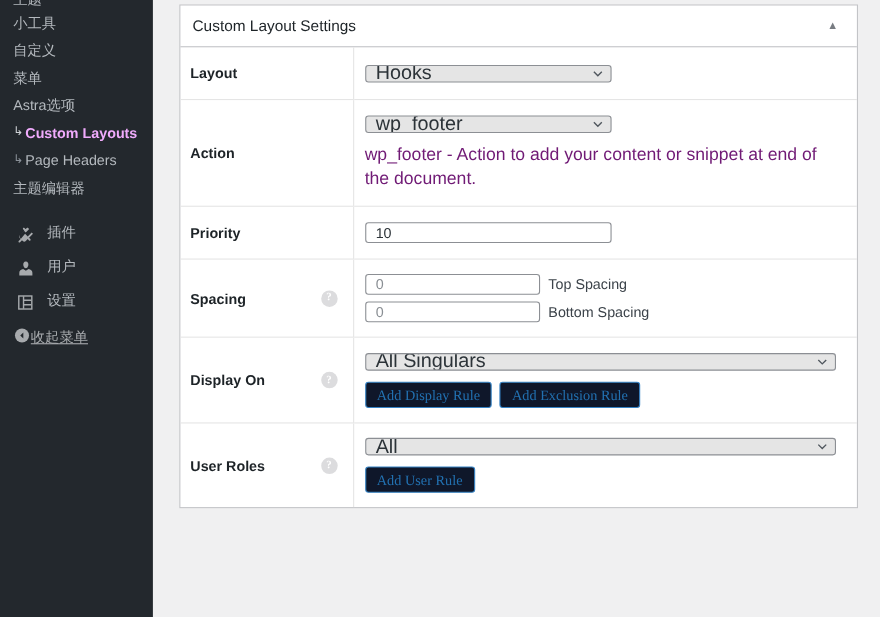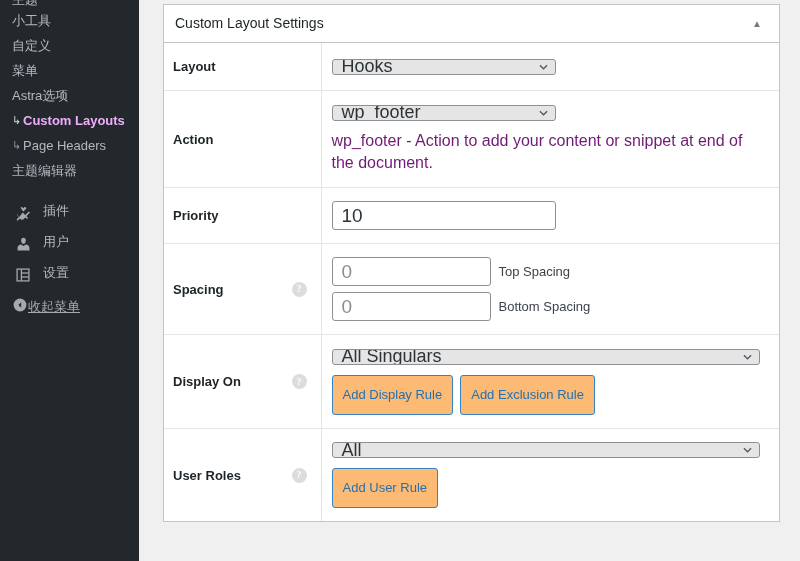--- a/index.html
+++ b/index.html
@@ -233,25 +233,25 @@
     top: 50%;
     margin-top: -3px;
     width: 9px;
     height: 6px;
     pointer-events: none;
   }
   .sel-w224 { width: 224px; }
   .sel-w428 { width: 428px; }
 
   .txt {
-    height: 29px;
+    height: 19px;
     border: 1px solid #8c8f94;
     border-radius: 3px;
     background: #fff;
-    font-size: 19px;
+    font-size: 13px;
     color: #2c3338;
     padding: 0 9px;
     box-sizing: border-box;
     display: flex;
     align-items: center;
     font-family: "Liberation Sans", sans-serif;
   }
   .txt.placeholder { color: #8a8f94; }
   .txt-w224 { width: 224px; }
   .txt-w160 { width: 159px; }
@@ -275,31 +275,31 @@
     color: #3c434a;
     white-space: nowrap;
   }
 
   .btn-row {
     margin-top: 10px;
     display: flex;
     gap: 7px;
   }
   .btn {
-    height: 40px;
+    height: 24px;
     padding: 0 10px;
-    background: #fdba74;
+    background: #0f172a;
     border: 1px solid #3582c4;
     border-radius: 3px;
     color: #2271b1;
     font-size: 13px;
     line-height: 24px;
     cursor: pointer;
     white-space: nowrap;
-    font-family: Liberation Sans, sans-serif;
+    font-family: Liberation Serif, serif;
     box-sizing: border-box;
   }
 </style>
 </head>
 <body>
 
 <div id="root">
 
   <div class="adminmenu">
 

